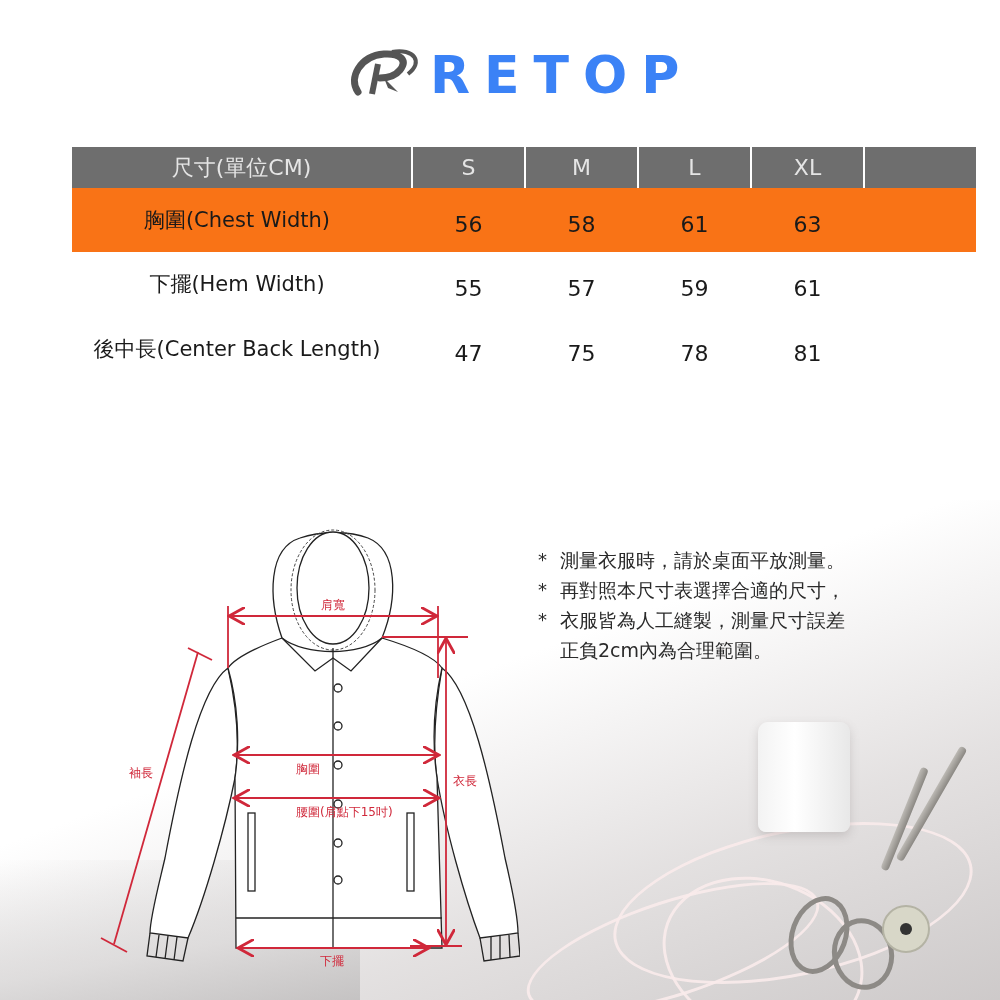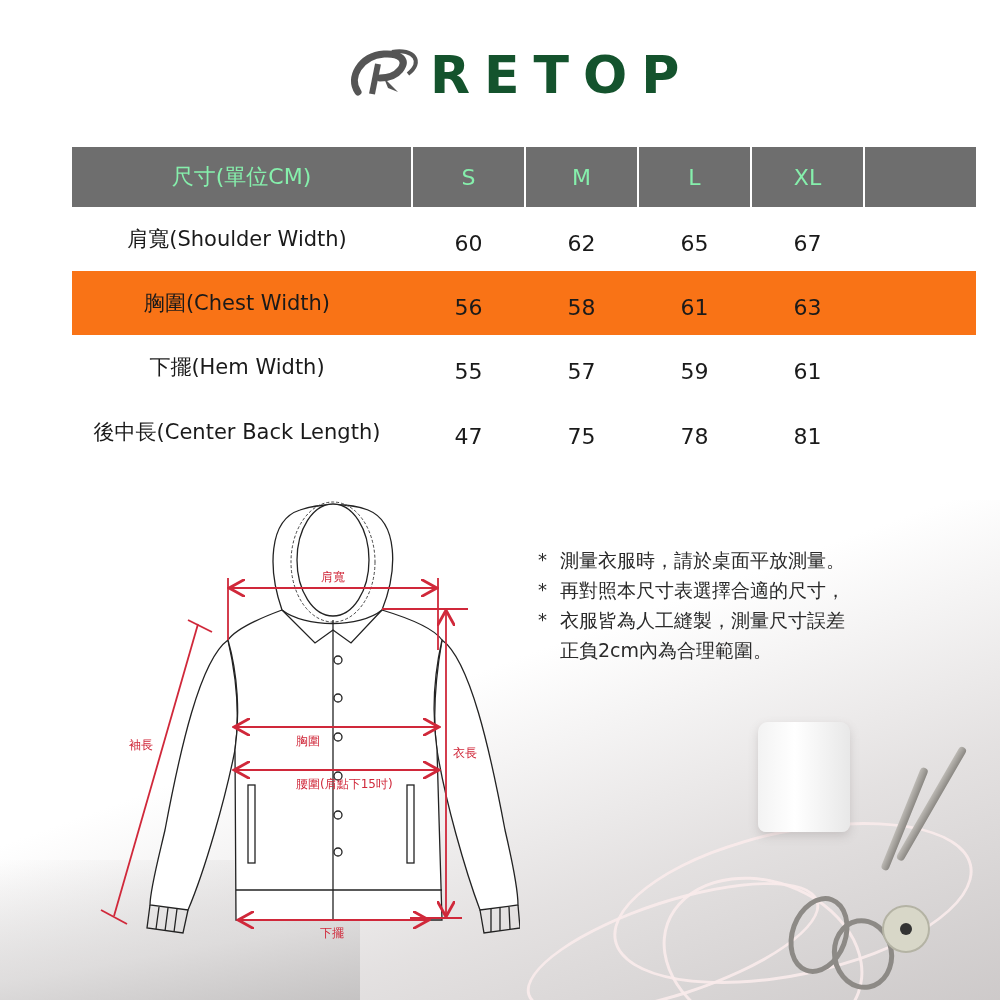--- a/index.html
+++ b/index.html
@@ -25,46 +25,46 @@
     background:linear-gradient(90deg,#f3f3f3,#ffffff 40%,#e8e8e8); border-radius:10px 10px 8px 8px;
     box-shadow:0 4px 10px rgba(120,110,110,0.25); }
   .tape { position:absolute; border:3px solid rgba(250,235,235,0.9); border-radius:50%; }
   .scissor-ring { position:absolute; border:5px solid #8d8a86; border-radius:50%; }
   .scissor-blade { position:absolute; width:8px; height:130px; background:linear-gradient(90deg,#bdbab5,#8a8782); transform-origin:bottom center; border-radius:4px; }
   .bobbin { position:absolute; left:882px; top:905px; width:44px; height:44px; border-radius:50%; background:#d8d7c8; border:2px solid #b4b3a4; }
   .bobbin::after { content:""; position:absolute; left:16px; top:16px; width:12px; height:12px; border-radius:50%; background:#333; }
 
   .logo { position:absolute; left:348px; top:45px; height:60px; display:flex; align-items:center; }
   .logo-mark { width:76px; height:54px; }
-  .logo-text { font-family:"DejaVu Sans", sans-serif; font-weight:bold; font-size:52px; letter-spacing:14px; color:#14532d; margin-left:6px; line-height:1; }
+  .logo-text { font-family:"DejaVu Sans", sans-serif; font-weight:bold; font-size:52px; letter-spacing:14px; color:#3b82f6; margin-left:6px; line-height:1; }
 
   table.size {
     position:absolute; left:72px; top:147px; width:904px;
     border-collapse:collapse; table-layout:fixed;
   }
   table.size th {
-    background:#6e6e6e; color:#86efac; font-weight:normal; font-size:22px;
-    height:60px; border-right:2px solid #ffffff; padding:0;
+    background:#6e6e6e; color:#e5e5e5; font-weight:normal; font-size:22px;
+    height:41px; border-right:2px solid #ffffff; padding:0;
     font-family:"DejaVu Sans", sans-serif;
   }
   table.size th:last-child { border-right:none; }
   table.size td {
     height:56px; text-align:center; font-size:21px; color:#1a1a1a; padding:0;
   }
   table.size td.label { font-size:21px; padding-right:10px; }
   table.size td.num { padding-top:8px; font-size:22px; }
   table.size tr.shade td { background:#f97316; }
   table.size tr.last td { height:58px; }
 
   .notes { position:absolute; left:538px; top:545px; font-size:19px; line-height:30px; color:#2a2a2a; }
   .note-line { display:flex; }
   .star { width:22px; flex:none; font-size:18px; }
   .cont { padding-left:22px; }
 
-  .diagram { position:absolute; left:0; top:500px; width:520px; height:460px; }
+  .diagram { position:absolute; left:0; top:528px; width:520px; height:460px; }
   .dlabel { position:absolute; color:#d0283a; font-size:12px; white-space:nowrap; }
 </style>
 </head>
 <body>
 
 <div class="bg-photo"></div>
 <div class="bg-left-shade"></div>
 <div>
   <div class="tape" style="left:610px;top:830px;width:360px;height:140px;transform:rotate(-12deg);"></div>
   <div class="tape" style="left:660px;top:880px;width:200px;height:150px;transform:rotate(20deg);"></div>
@@ -102,28 +102,20 @@
     <tr>
       <th>尺寸(單位CM)</th>
       <th>S</th>
       <th>M</th>
       <th>L</th>
       <th>XL</th>
       <th></th>
     </tr>
   </thead>
   <tbody>
-    <tr>
-      <td class="label">肩寬(Shoulder Width)</td>
-      <td class="num">60</td>
-      <td class="num">62</td>
-      <td class="num">65</td>
-      <td class="num">67</td>
-      <td class="num"></td>
-    </tr>
     <tr class="shade">
       <td class="label">胸圍(Chest Width)</td>
       <td class="num">56</td>
       <td class="num">58</td>
       <td class="num">61</td>
       <td class="num">63</td>
       <td class="num"></td>
     </tr>
     <tr>
       <td class="label">下擺(Hem Width)</td>

